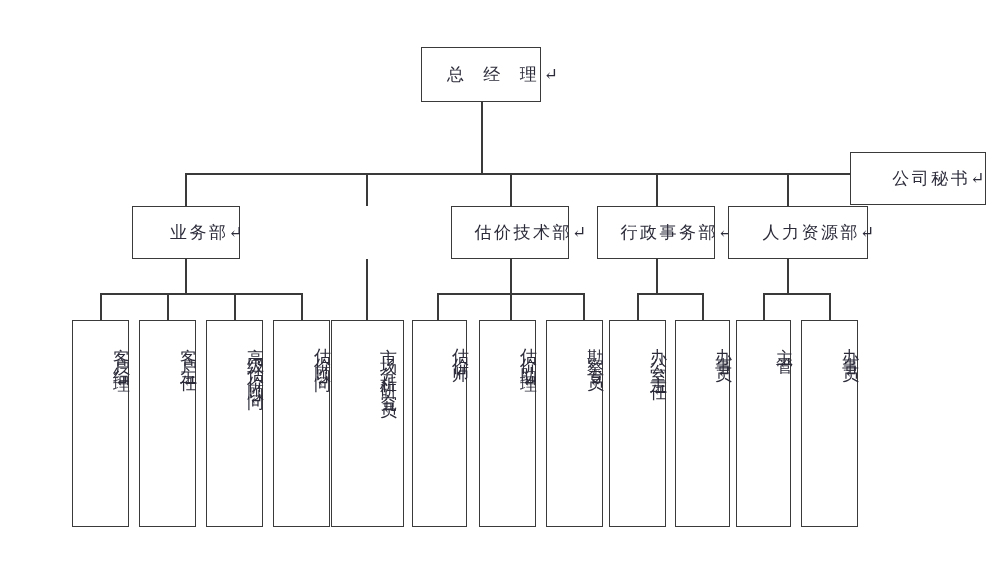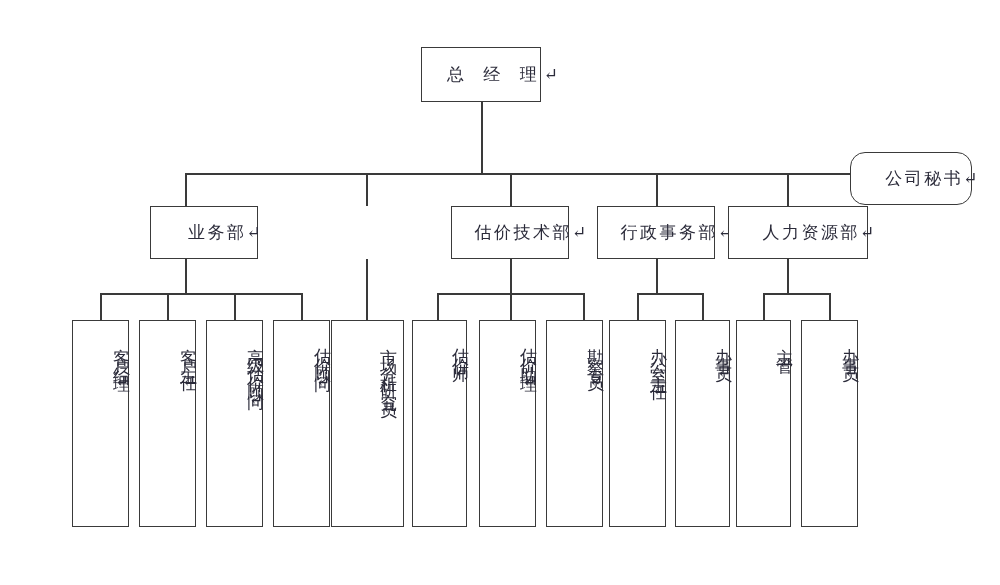--- a/index.html
+++ b/index.html
@@ -110,25 +110,25 @@
 
   <div class="line v" style="left:787px; top:259px; height:35px;"></div>
   <div class="line h" style="left:763px; top:293px; width:66px;"></div>
   <div class="line v" style="left:763px; top:293px; height:27px;"></div>
   <div class="line v" style="left:829px; top:293px; height:27px;"></div>
 
   <div class="node horiz wide-space" style="left:421px; top:47px; width:120px; height:55px;">
     <span class="label">总 经 理↵</span>
   </div>
 
-  <div class="node horiz" style="left:850px; top:152px; width:122px; height:53px;border-radius:15px;">
+  <div class="node horiz" style="left:850px; top:152px; width:136px; height:53px;">
     <span class="label">公司秘书↵</span>
   </div>
 
-  <div class="node horiz" style="left:132px; top:206px; width:108px; height:53px;margin-left:18px;">
+  <div class="node horiz" style="left:132px; top:206px; width:108px; height:53px;">
     <span class="label">业务部↵</span>
   </div>
   <div class="node horiz" style="left:451px; top:206px; width:118px; height:53px;">
     <span class="label">估价技术部↵</span>
   </div>
   <div class="node horiz" style="left:597px; top:206px; width:118px; height:53px;">
     <span class="label">行政事务部↵</span>
   </div>
   <div class="node horiz" style="left:728px; top:206px; width:140px; height:53px;">
     <span class="label">人力资源部↵</span>

